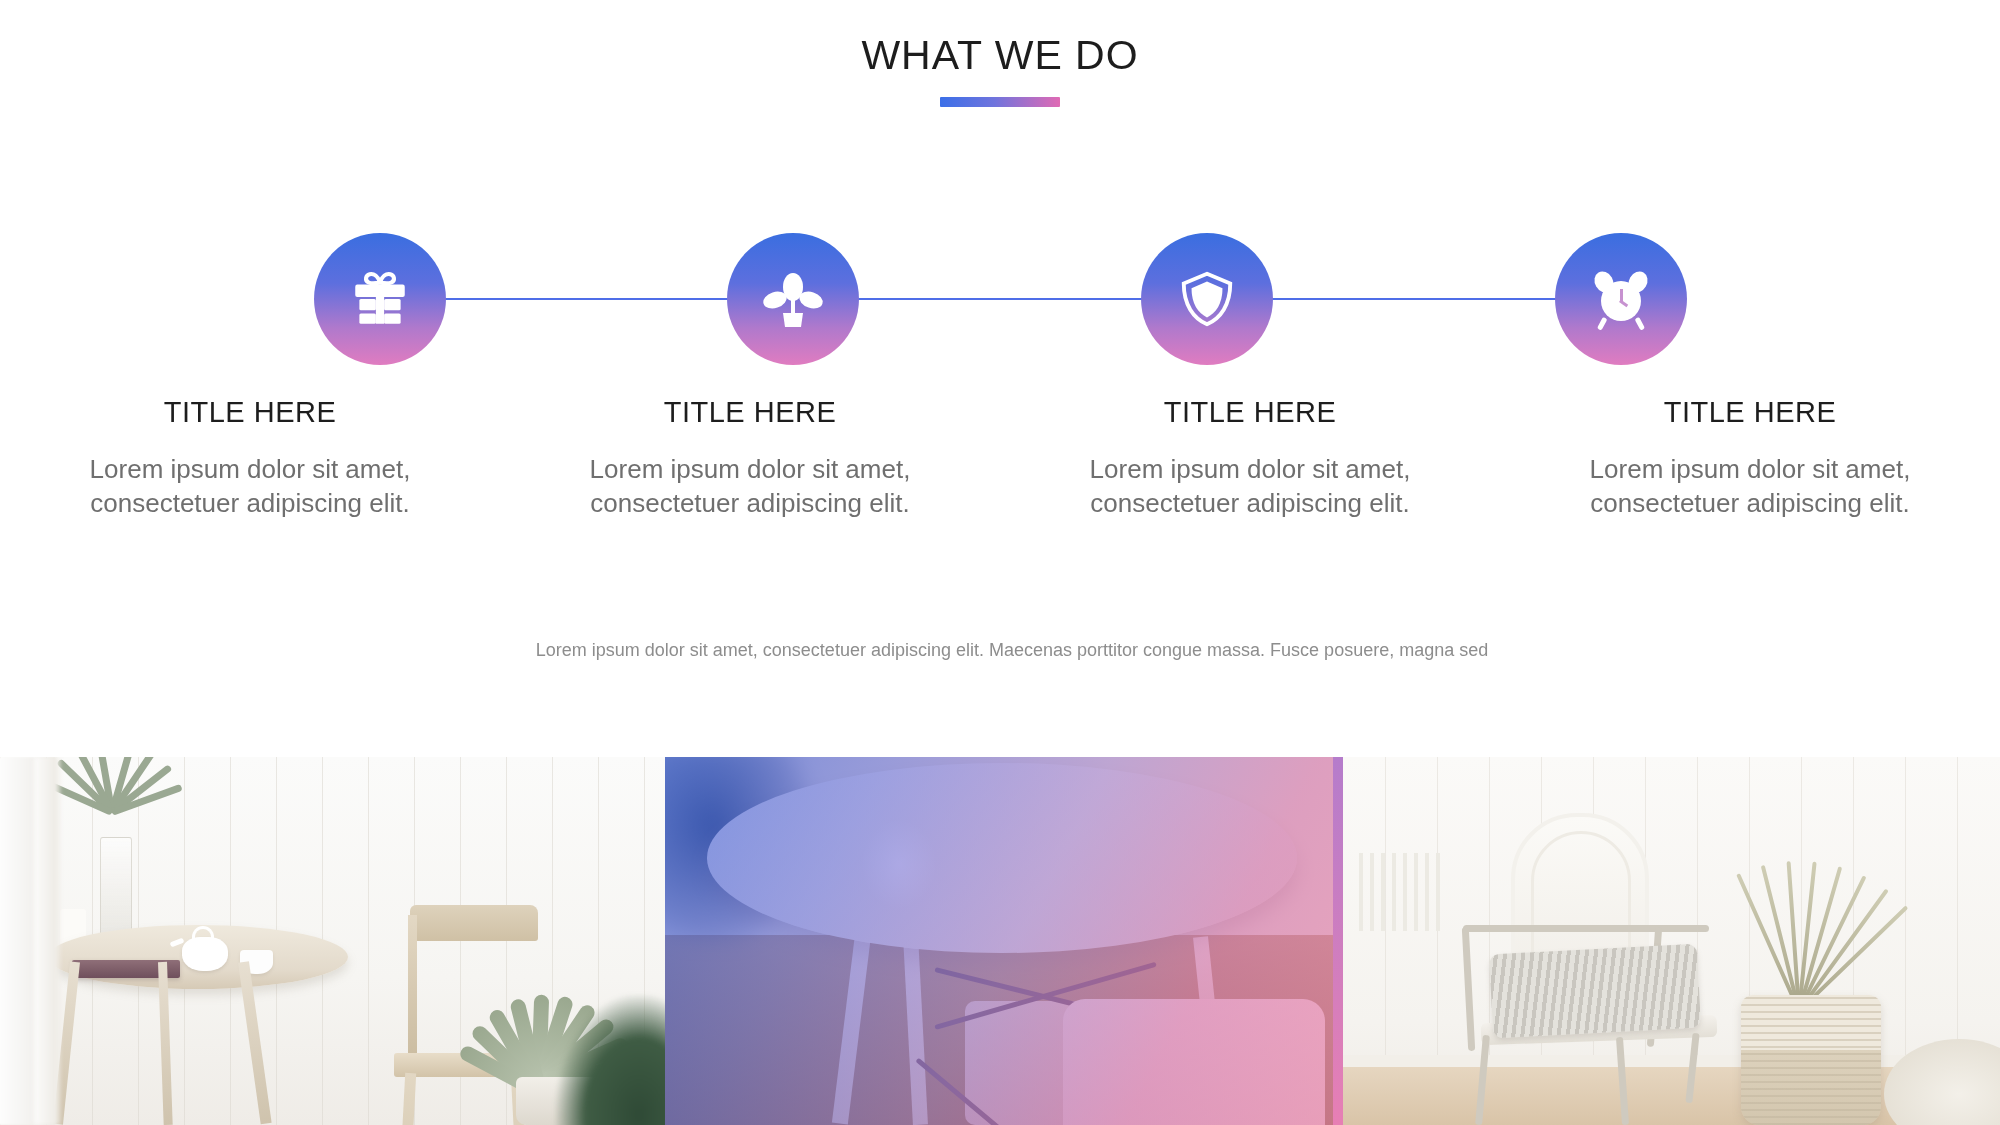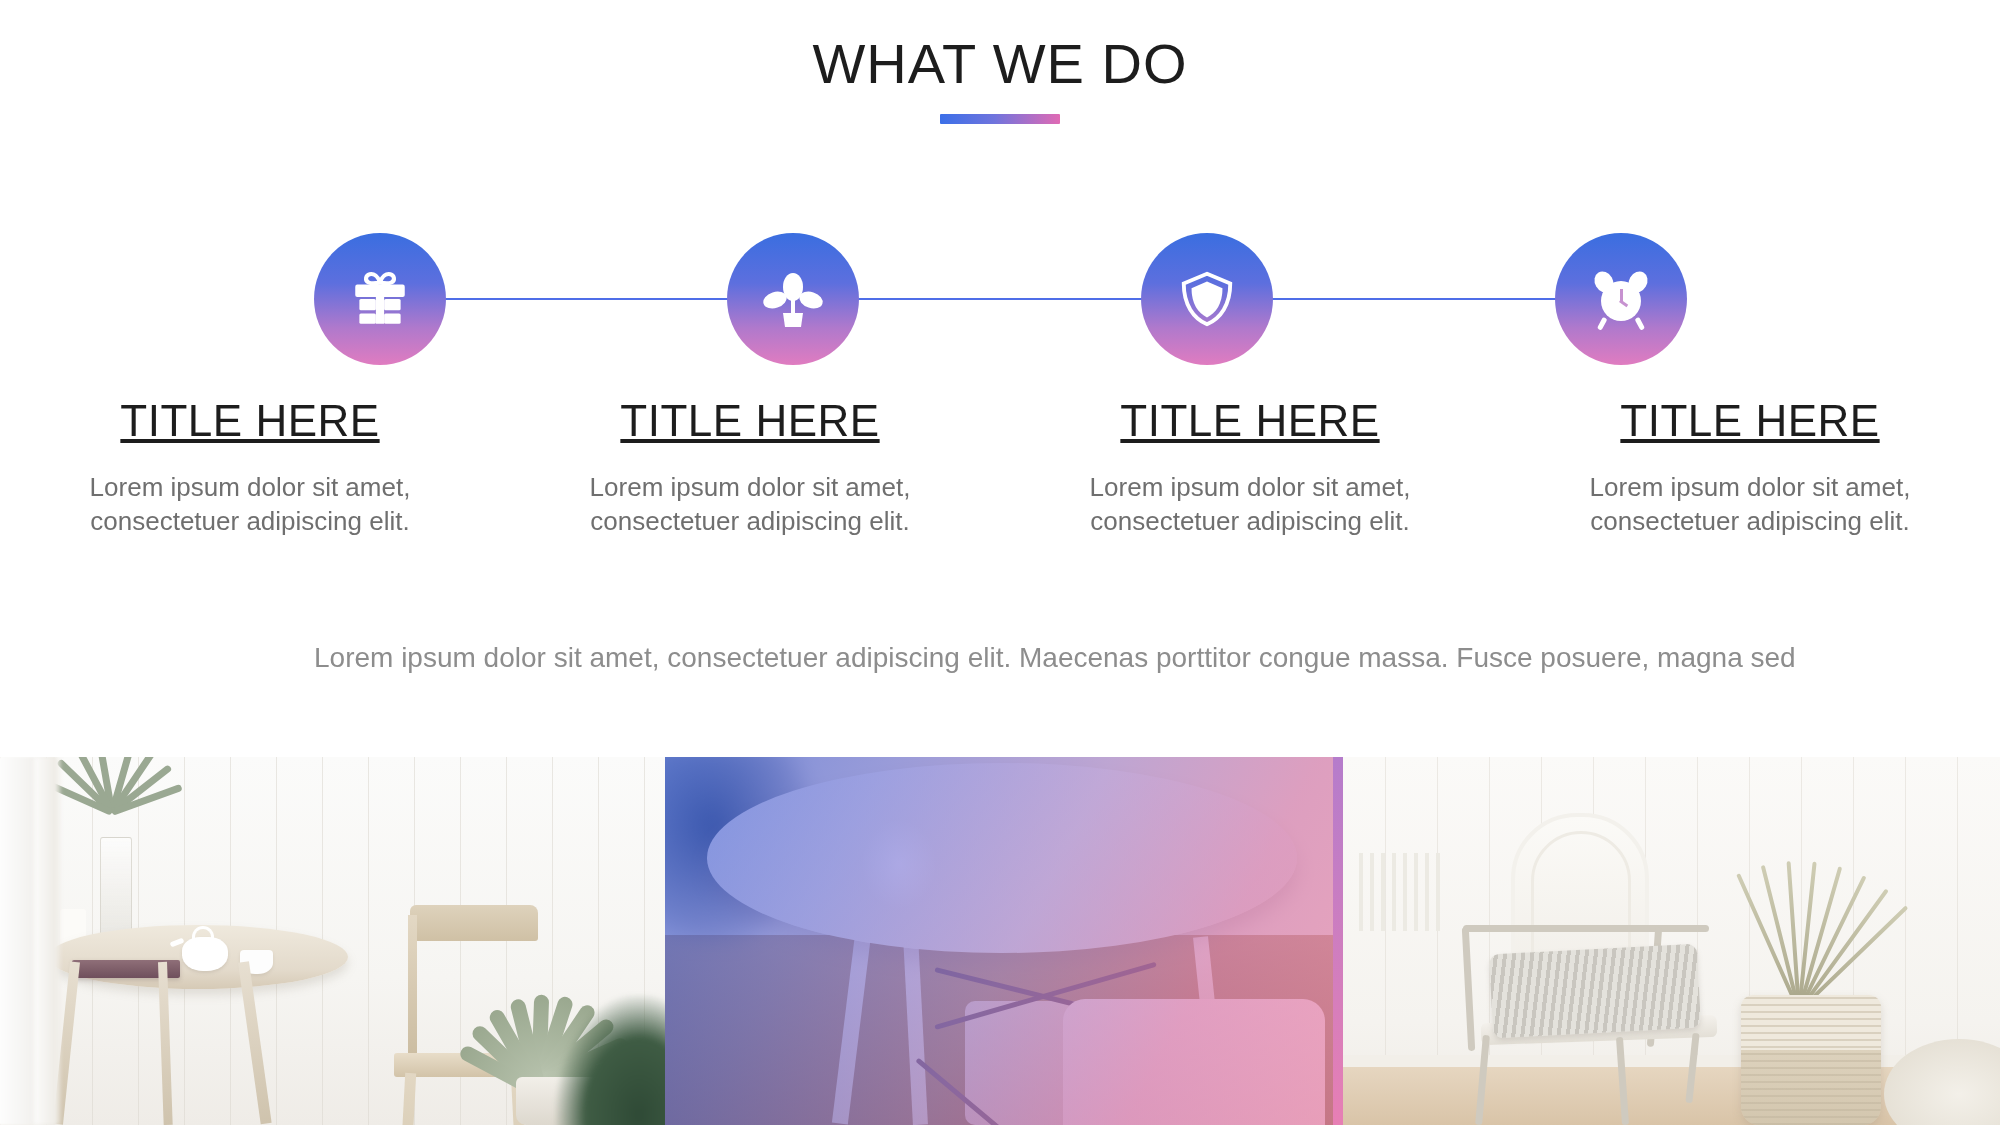--- a/index.html
+++ b/index.html
@@ -11,21 +11,21 @@
   }
   .slide {
     position:relative;
     width:2000px; height:1125px;
     background:#ffffff;
   }
 
   
   .header { position:absolute; top:32px; left:0; width:2000px; text-align:center; }
   .slide-title {
-    font-size:56px;
+    font-size:41px;
     font-weight:400;
     letter-spacing:1px;
     color:#1d1d1d;
     line-height:1.15;
     font-family:"Liberation Sans", sans-serif;
   }
   .title-rule {
     width:120px; height:10px;
     margin:18px auto 0;
     border-radius:1px;
@@ -52,45 +52,44 @@
 
   
   .columns {
     position:absolute;
     top:395px; left:0;
     width:2000px;
     display:flex;
   }
   .col { width:500px; text-align:center; padding:0 28px; }
   .col-title {
-    font-size:44px;
+    font-size:29px;
     font-weight:400;
     letter-spacing:.5px;
     color:#1d1d1d;
     line-height:1.2;
     margin-bottom:22px;
     font-family:"Liberation Sans", sans-serif;
-    text-decoration:underline;
   }
   .col-body {
     font-size:26px;
     line-height:1.32;
     color:#6f6f6f;
     font-family:"Liberation Sans", sans-serif;
   }
 
   
   .paragraph {
     position:absolute;
     top:638px;
     left:50%;
     transform:translateX(-50%);
     width:1420px;
     text-align:center;
-    font-size:28px;
+    font-size:18px;
     line-height:1.42;
     color:#8d8d8d;
     white-space:nowrap;
     font-family:"Liberation Sans", sans-serif;
   }
   .paragraph .pline { display:block; }
   .paragraph .pline.first { margin-left:24px; }
 
   
   .photos {

